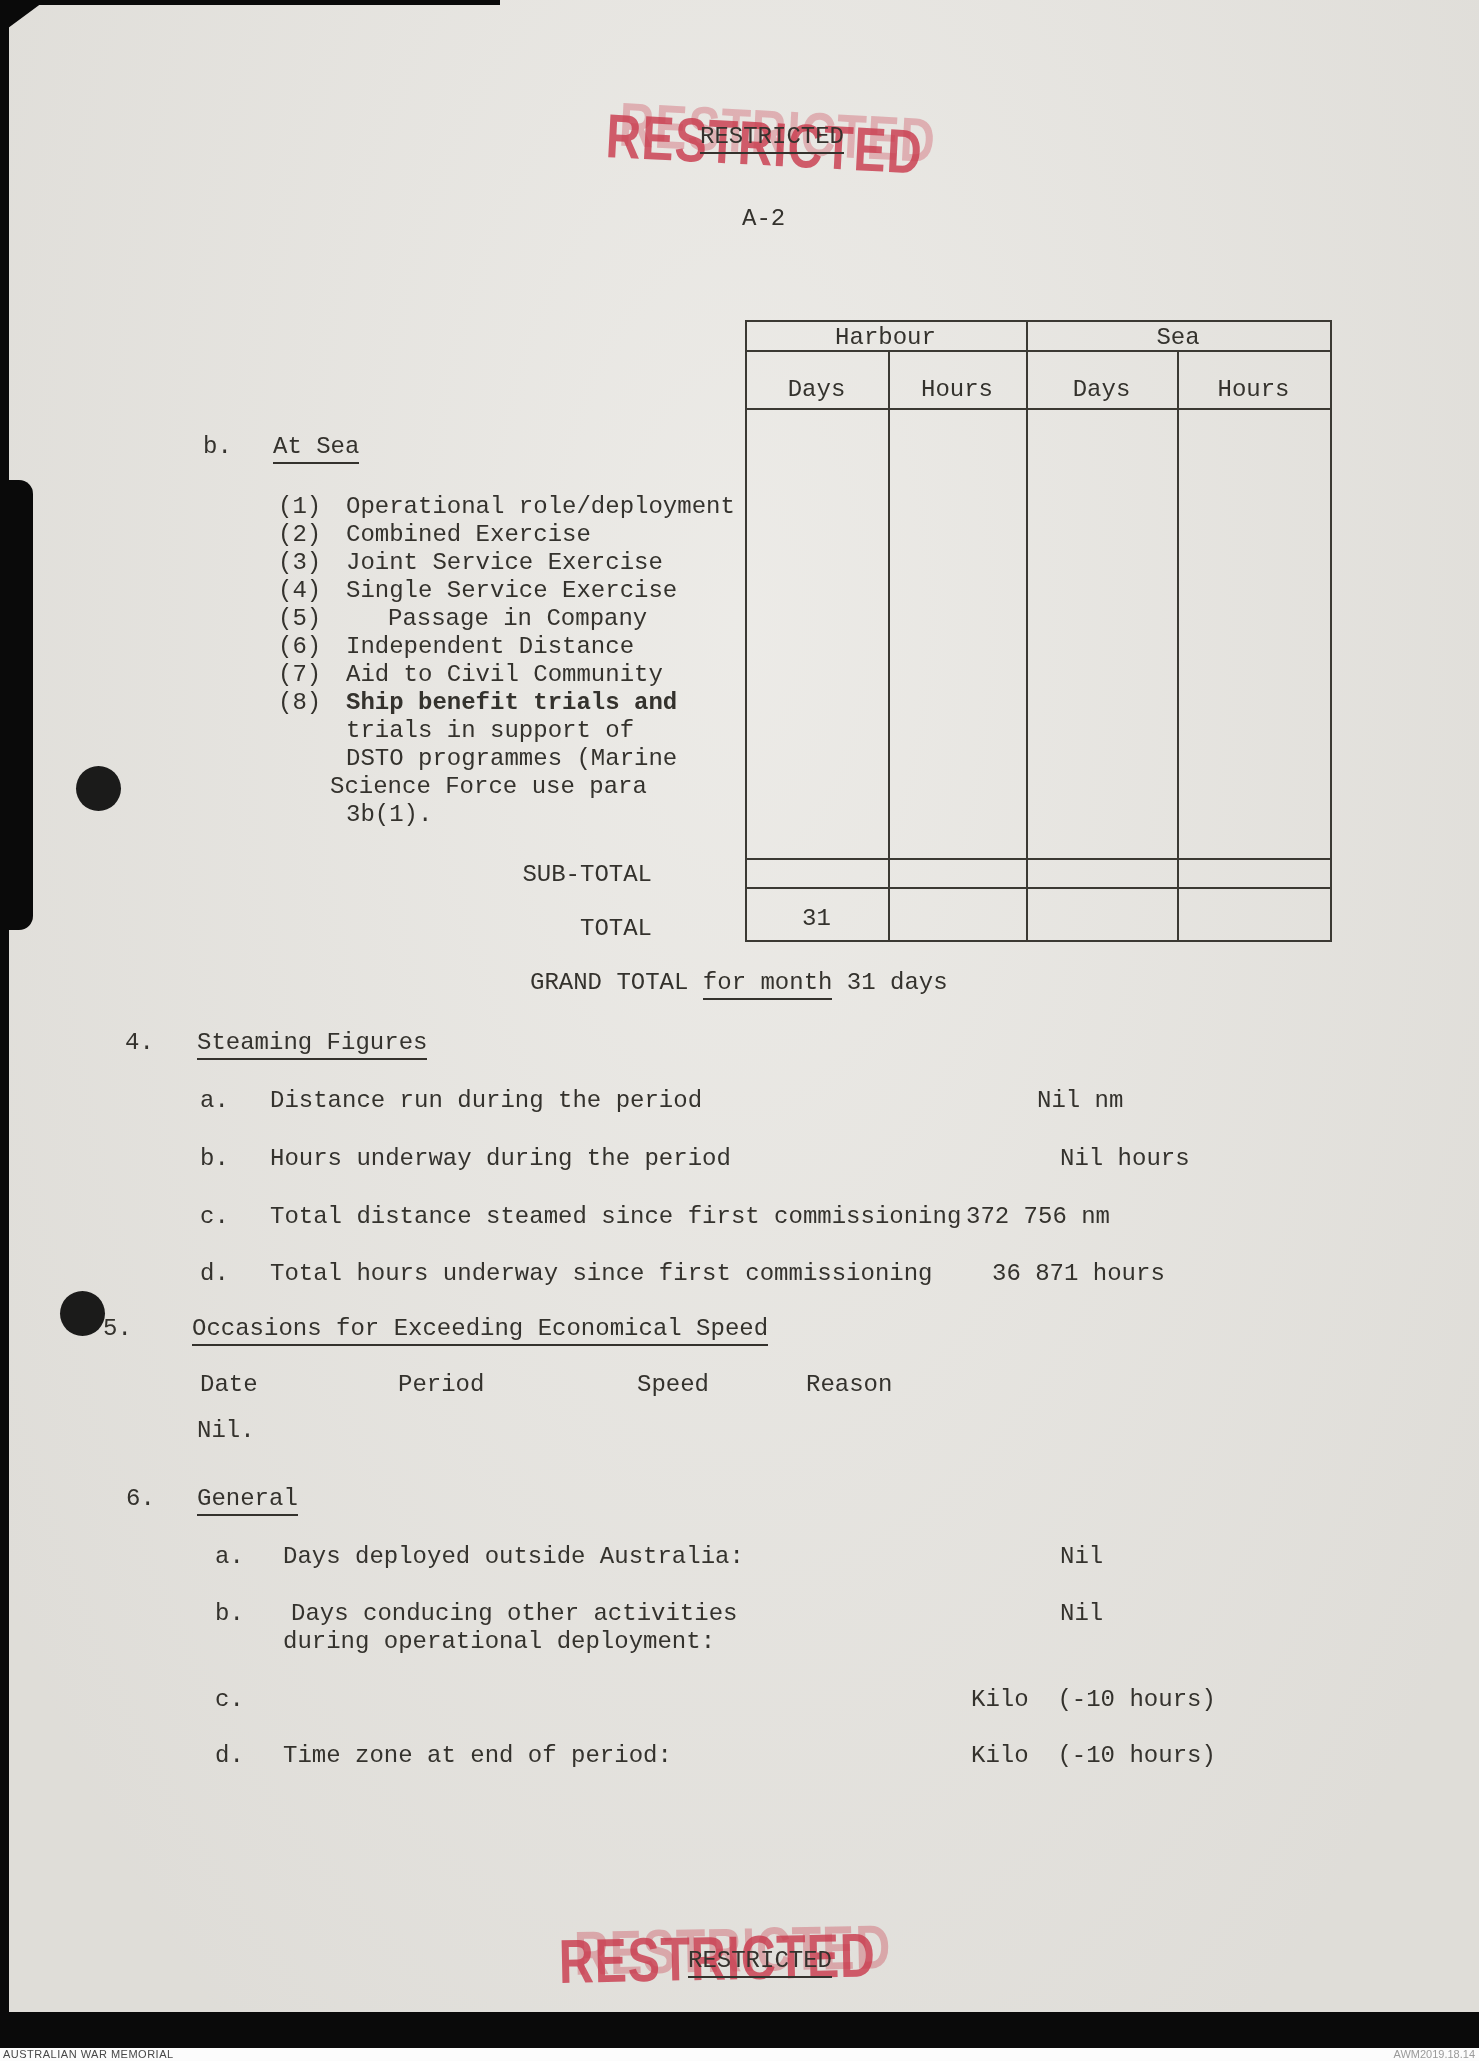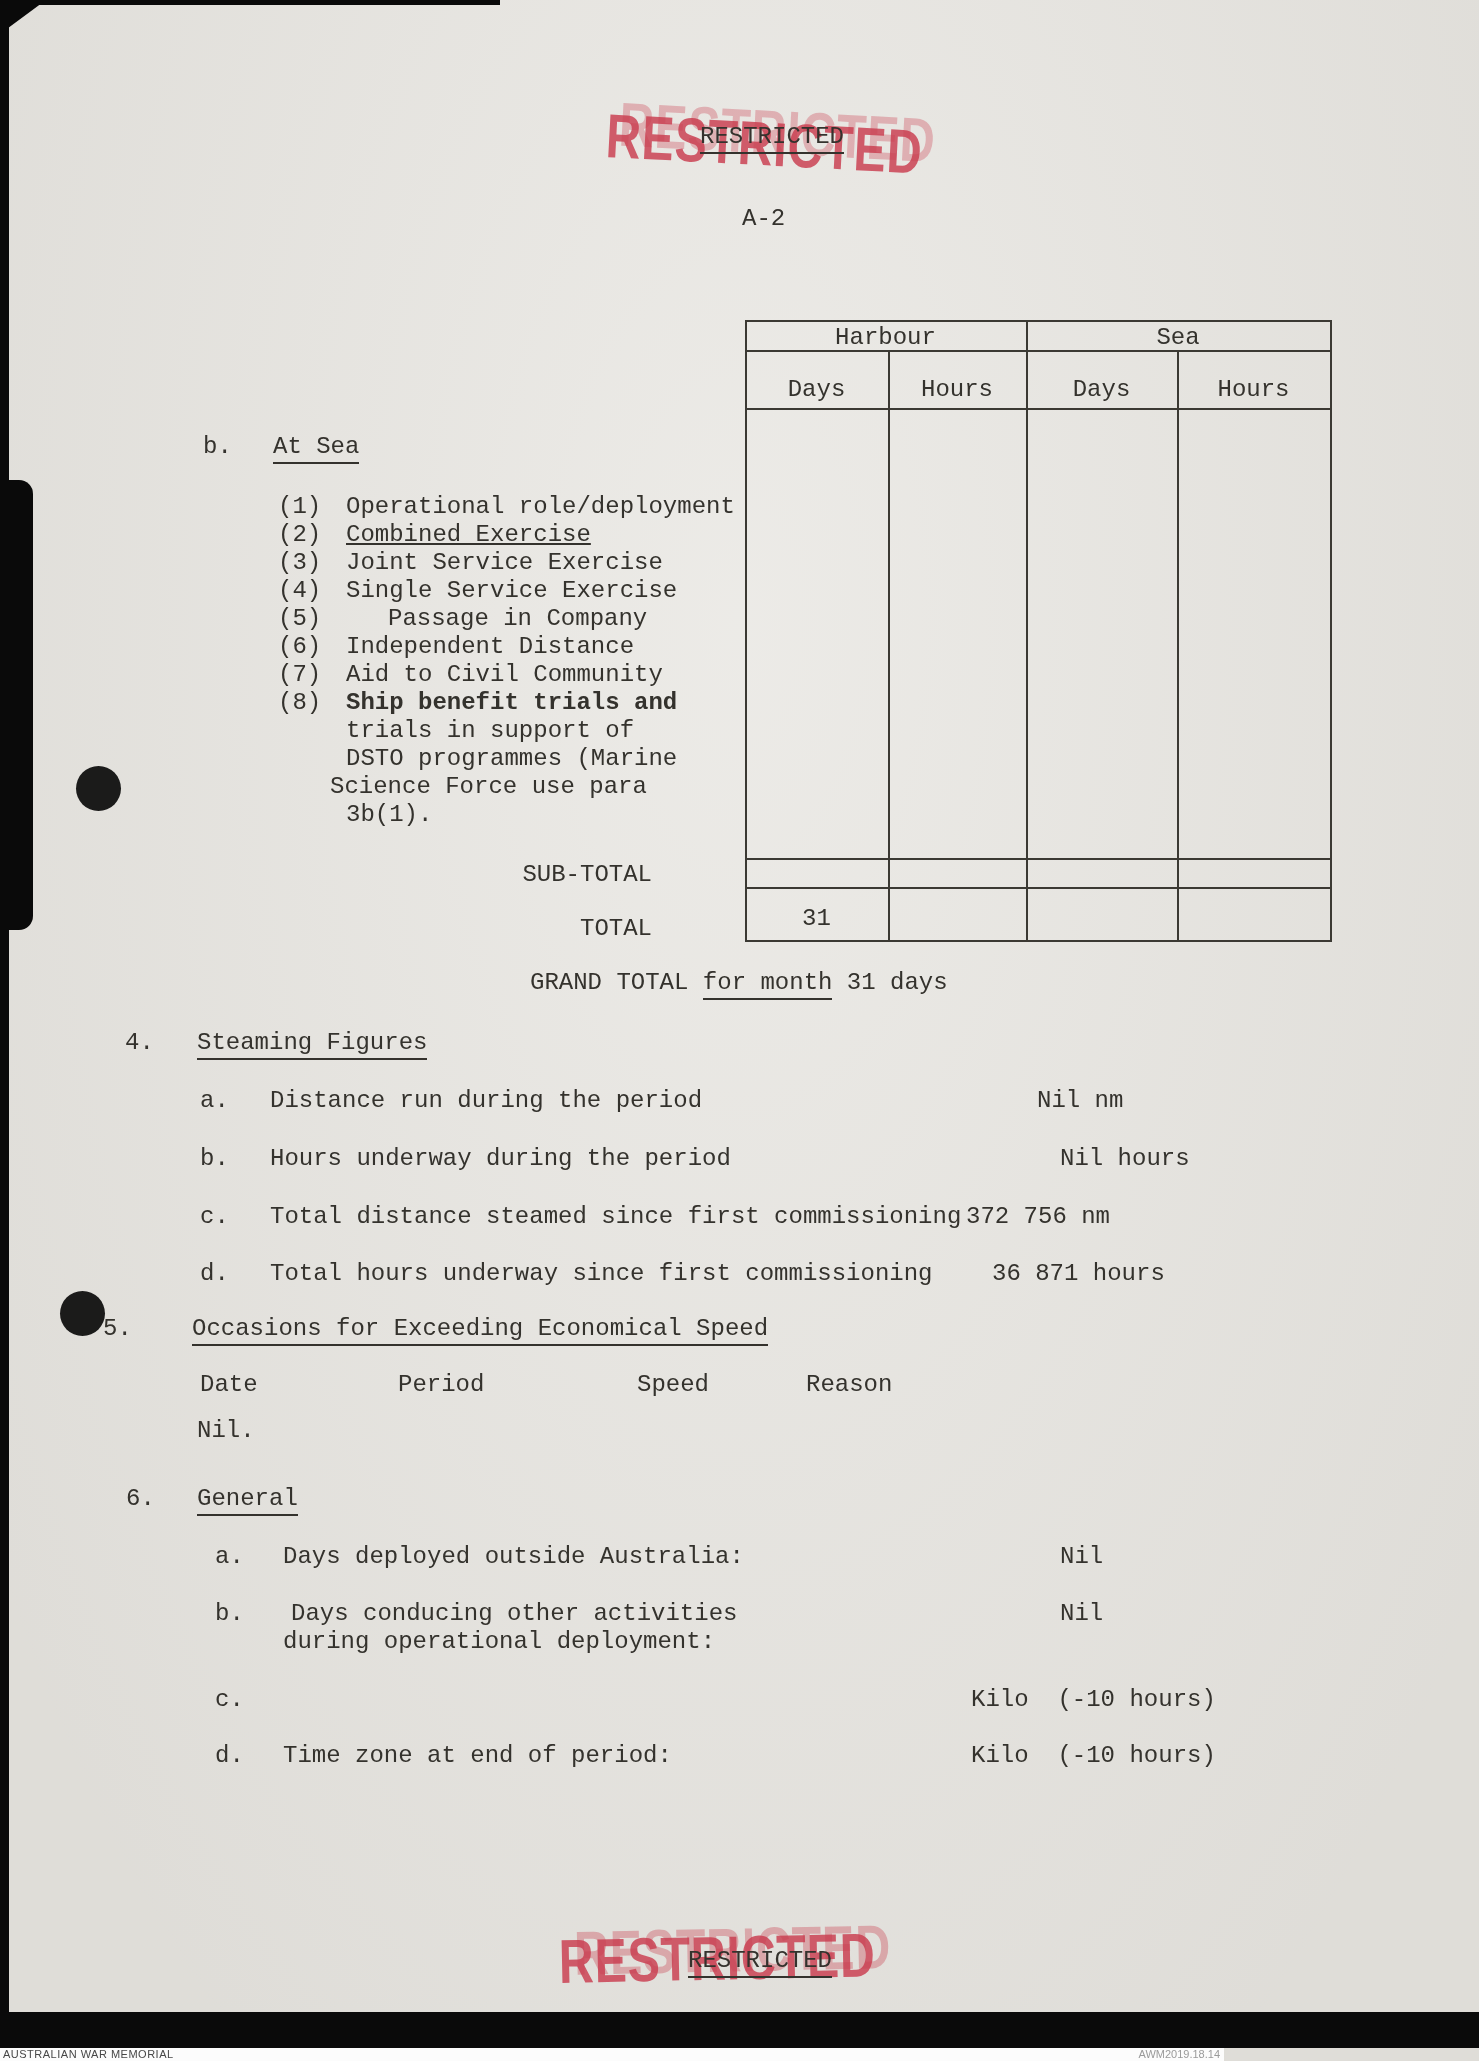--- a/index.html
+++ b/index.html
@@ -14,21 +14,21 @@
   .hline{position:absolute;height:2px;background:#3b3933;}
   .vline{position:absolute;width:2px;background:#3b3933;}
   .cell{position:absolute;font-size:24px;color:#34322d;text-align:center;white-space:pre;}
   .stamp{position:absolute;font-family:"Liberation Sans","DejaVu Sans",sans-serif;
          font-weight:bold;font-size:62px;color:rgba(201,60,78,0.82);
          letter-spacing:1px;transform-origin:left top;white-space:pre;}
   .blk{position:absolute;background:#0a0a0a;}
   .hole{position:absolute;width:45px;height:45px;border-radius:50%;background:#1b1b1a;}
   .wedge{position:absolute;left:0;top:0;width:0;height:0;
          border-left:46px solid #0a0a0a;border-bottom:34px solid transparent;}
-  .footer-band{position:absolute;left:0;top:2048px;width:1224px;height:13px;background:#fcfcfc;}
+  .footer-band{position:absolute;left:0;top:2048px;width:1479px;height:13px;background:#fcfcfc;}
   .footer-text{position:absolute;font-family:"Liberation Sans","DejaVu Sans",sans-serif;
                font-size:11px;line-height:13px;white-space:pre;}
 </style>
 </head>
 <body>
 
 <div class="page">
   <div class="paper"></div>
 
   <div class="blk" style="left:0;top:0;width:9px;height:2061px;"></div>
@@ -64,21 +64,21 @@
     <div class="cell" style="left:432px;top:56px;width:153px;">Hours</div>
     <div class="cell" style="left:0;top:585px;width:143px;">31</div>
   </div>
 
   <div class="t" style="left:203px;top:434px;">b.</div>
   <div class="t" style="left:273px;top:434px;"><span class="u">At Sea</span></div>
 
   <div class="t" style="left:278px;top:494px;">(1)</div>
   <div class="t" style="left:346px;top:494px;">Operational role/deployment</div>
   <div class="t" style="left:278px;top:522px;">(2)</div>
-  <div class="t" style="left:346px;top:522px;text-decoration:underline;">Combined Exercise</div>
+  <div class="t" style="left:346px;top:522px;">Combined Exercise</div>
   <div class="t" style="left:278px;top:550px;">(3)</div>
   <div class="t" style="left:346px;top:550px;">Joint Service Exercise</div>
   <div class="t" style="left:278px;top:578px;">(4)</div>
   <div class="t" style="left:346px;top:578px;">Single Service Exercise</div>
   <div class="t" style="left:278px;top:606px;">(5)</div>
   <div class="t" style="left:346px;top:606px;margin-left:42px;">Passage in Company</div>
   <div class="t" style="left:278px;top:634px;">(6)</div>
   <div class="t" style="left:346px;top:634px;">Independent Distance</div>
   <div class="t" style="left:278px;top:662px;">(7)</div>
   <div class="t" style="left:346px;top:662px;">Aid to Civil Community</div>

